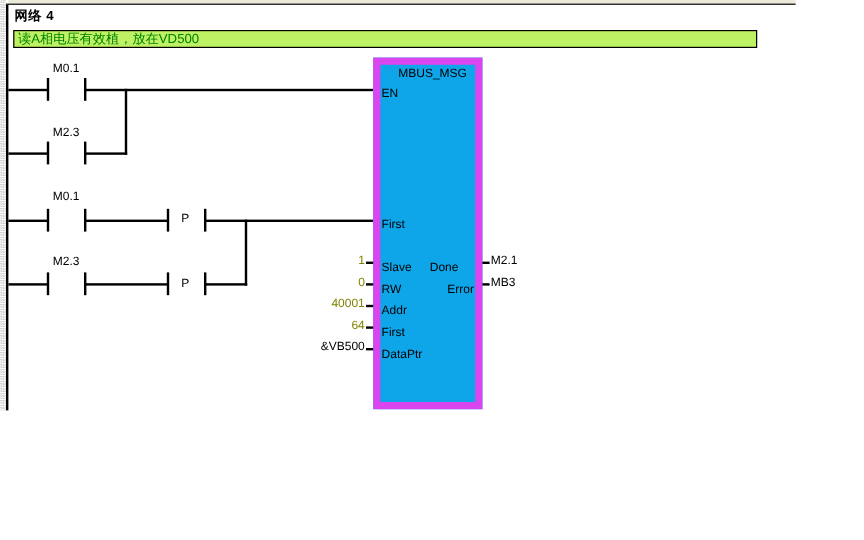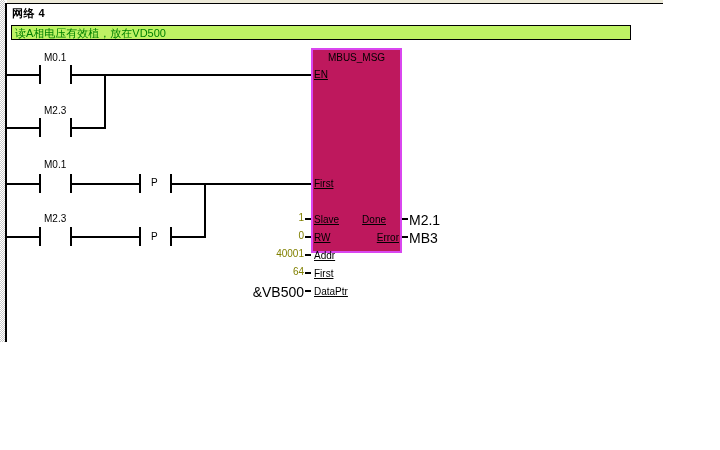--- a/index.html
+++ b/index.html
@@ -10,25 +10,25 @@
   .rail{left:5px;top:4px;width:2px;height:338px;background:#000;}
   .topline{left:5px;top:3px;width:658px;height:1px;background:#000;}
   .topbar{left:7px;top:0;width:656px;height:3px;background:#ece9d8;}
   .net-title{left:12px;top:6px;font-size:11px;font-weight:bold;color:#000;letter-spacing:0.5px;}
   .comment{left:11px;top:25px;width:620px;height:15px;border:1px solid #000;background:#bef264;
     color:#008000;font-size:11px;line-height:15px;padding-left:3px;box-sizing:border-box;}
   .wire{background:#000;}
   .hl{height:2px;}
   .vl{width:2px;}
   .lbl{font-size:10px;color:#000;white-space:nowrap;}
-  .box{left:311px;top:48px;width:91px;height:205px;border:2px solid #d946ef;box-sizing:border-box;background:#be185d;}
+  .box{left:311px;top:48px;width:91px;height:293px;border:6px solid #d946ef;box-sizing:border-box;background:#0ea5e9;}
   .box-title{left:0;top:2px;width:87px;text-align:center;font-size:10px;}
-  .pin{font-size:10px;color:#000;white-space:nowrap;text-decoration:underline;}
+  .pin{font-size:10px;color:#000;white-space:nowrap;}
   .val{font-size:10px;color:#808000;white-space:nowrap;text-align:right;}
-  .out{font-size:14px;color:#000;white-space:nowrap;}
+  .out{font-size:10px;color:#000;white-space:nowrap;}
 </style>
 </head>
 <body>
 
 <div class="abs lstrip"></div>
 <div class="abs topbar"></div>
 <div class="abs topline"></div>
 <div class="abs rail"></div>
 
 <div class="abs net-title">网络 4</div>

